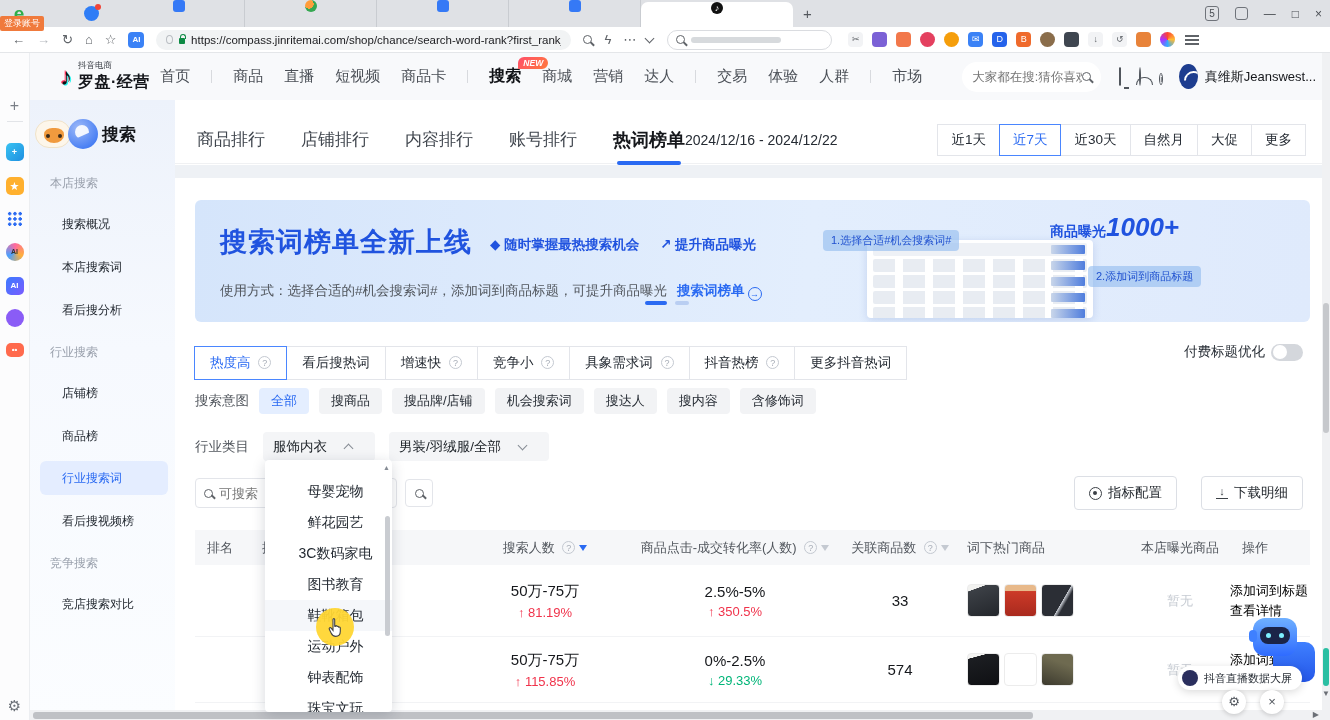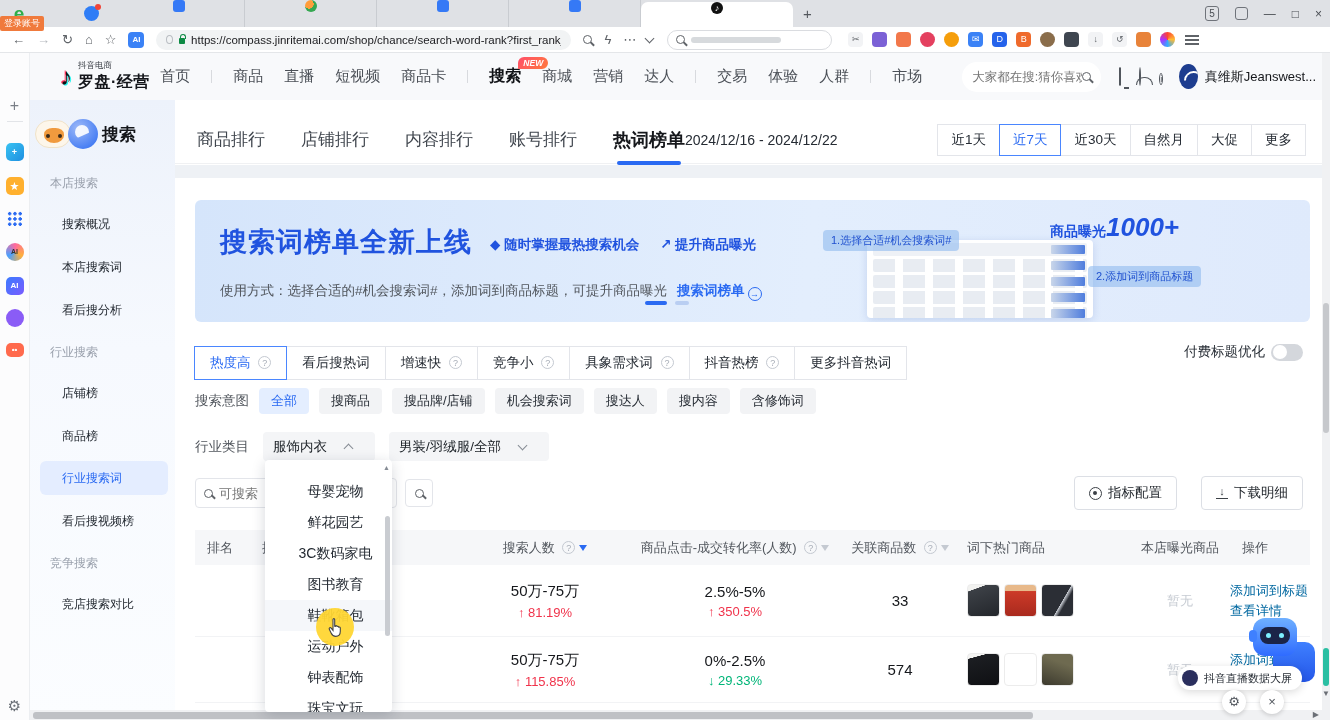--- a/index.html
+++ b/index.html
@@ -155,21 +155,21 @@
   .topb.gold { background:linear-gradient(180deg,#f6cd82,#df9a31); }
   .topb.blue { background:linear-gradient(180deg,#a9c2ec,#5d83c9); }
   .topb .tl { font-size:6px; display:block; margin-top:3px; letter-spacing:.5px; }
   .topb .tn { font-size:11px; font-weight:bold; display:block; margin-top:-1px; }
   .val { font-size:15px; color:#16181c; }
   .trend { font-size:13px; margin-top:4px; }
   .up { color:#f0334b; } .down { color:#00b578; }
   .thumbs { display:flex; gap:4px; padding-left:12px; }
   .th32 { width:33px; height:33px; border-radius:4px; border:1px solid #ececec; }
   .muted { color:#c6cbd2; font-size:13px; }
-  .alink { color:#0369a1; font-size:13px; display:block; line-height:20px; white-space:nowrap; }
+  .alink { color:#000000; font-size:13px; display:block; line-height:20px; white-space:nowrap; }
 
   
   .ddown { position:absolute; left:90px; top:360px; width:127px; height:252px; background:#fff; border-radius:4px; box-shadow:0 3px 14px rgba(30,40,60,.18); z-index:50; overflow:hidden; }
   .dd-it { height:31px; line-height:31px; padding-left:14px; font-size:14px; color:#252b33; white-space:nowrap;text-align:center; }
   .dd-it.hov { background:#f5f7fa; }
   .dd-sb { position:absolute; right:2px; top:56px; width:5px; height:120px; background:#c9ccd1; border-radius:3px; }
   .dd-up { position:absolute; right:2px; top:4px; font-size:7px; color:#868c95; }
   .ddlist { padding-top:16px; }
 
   

